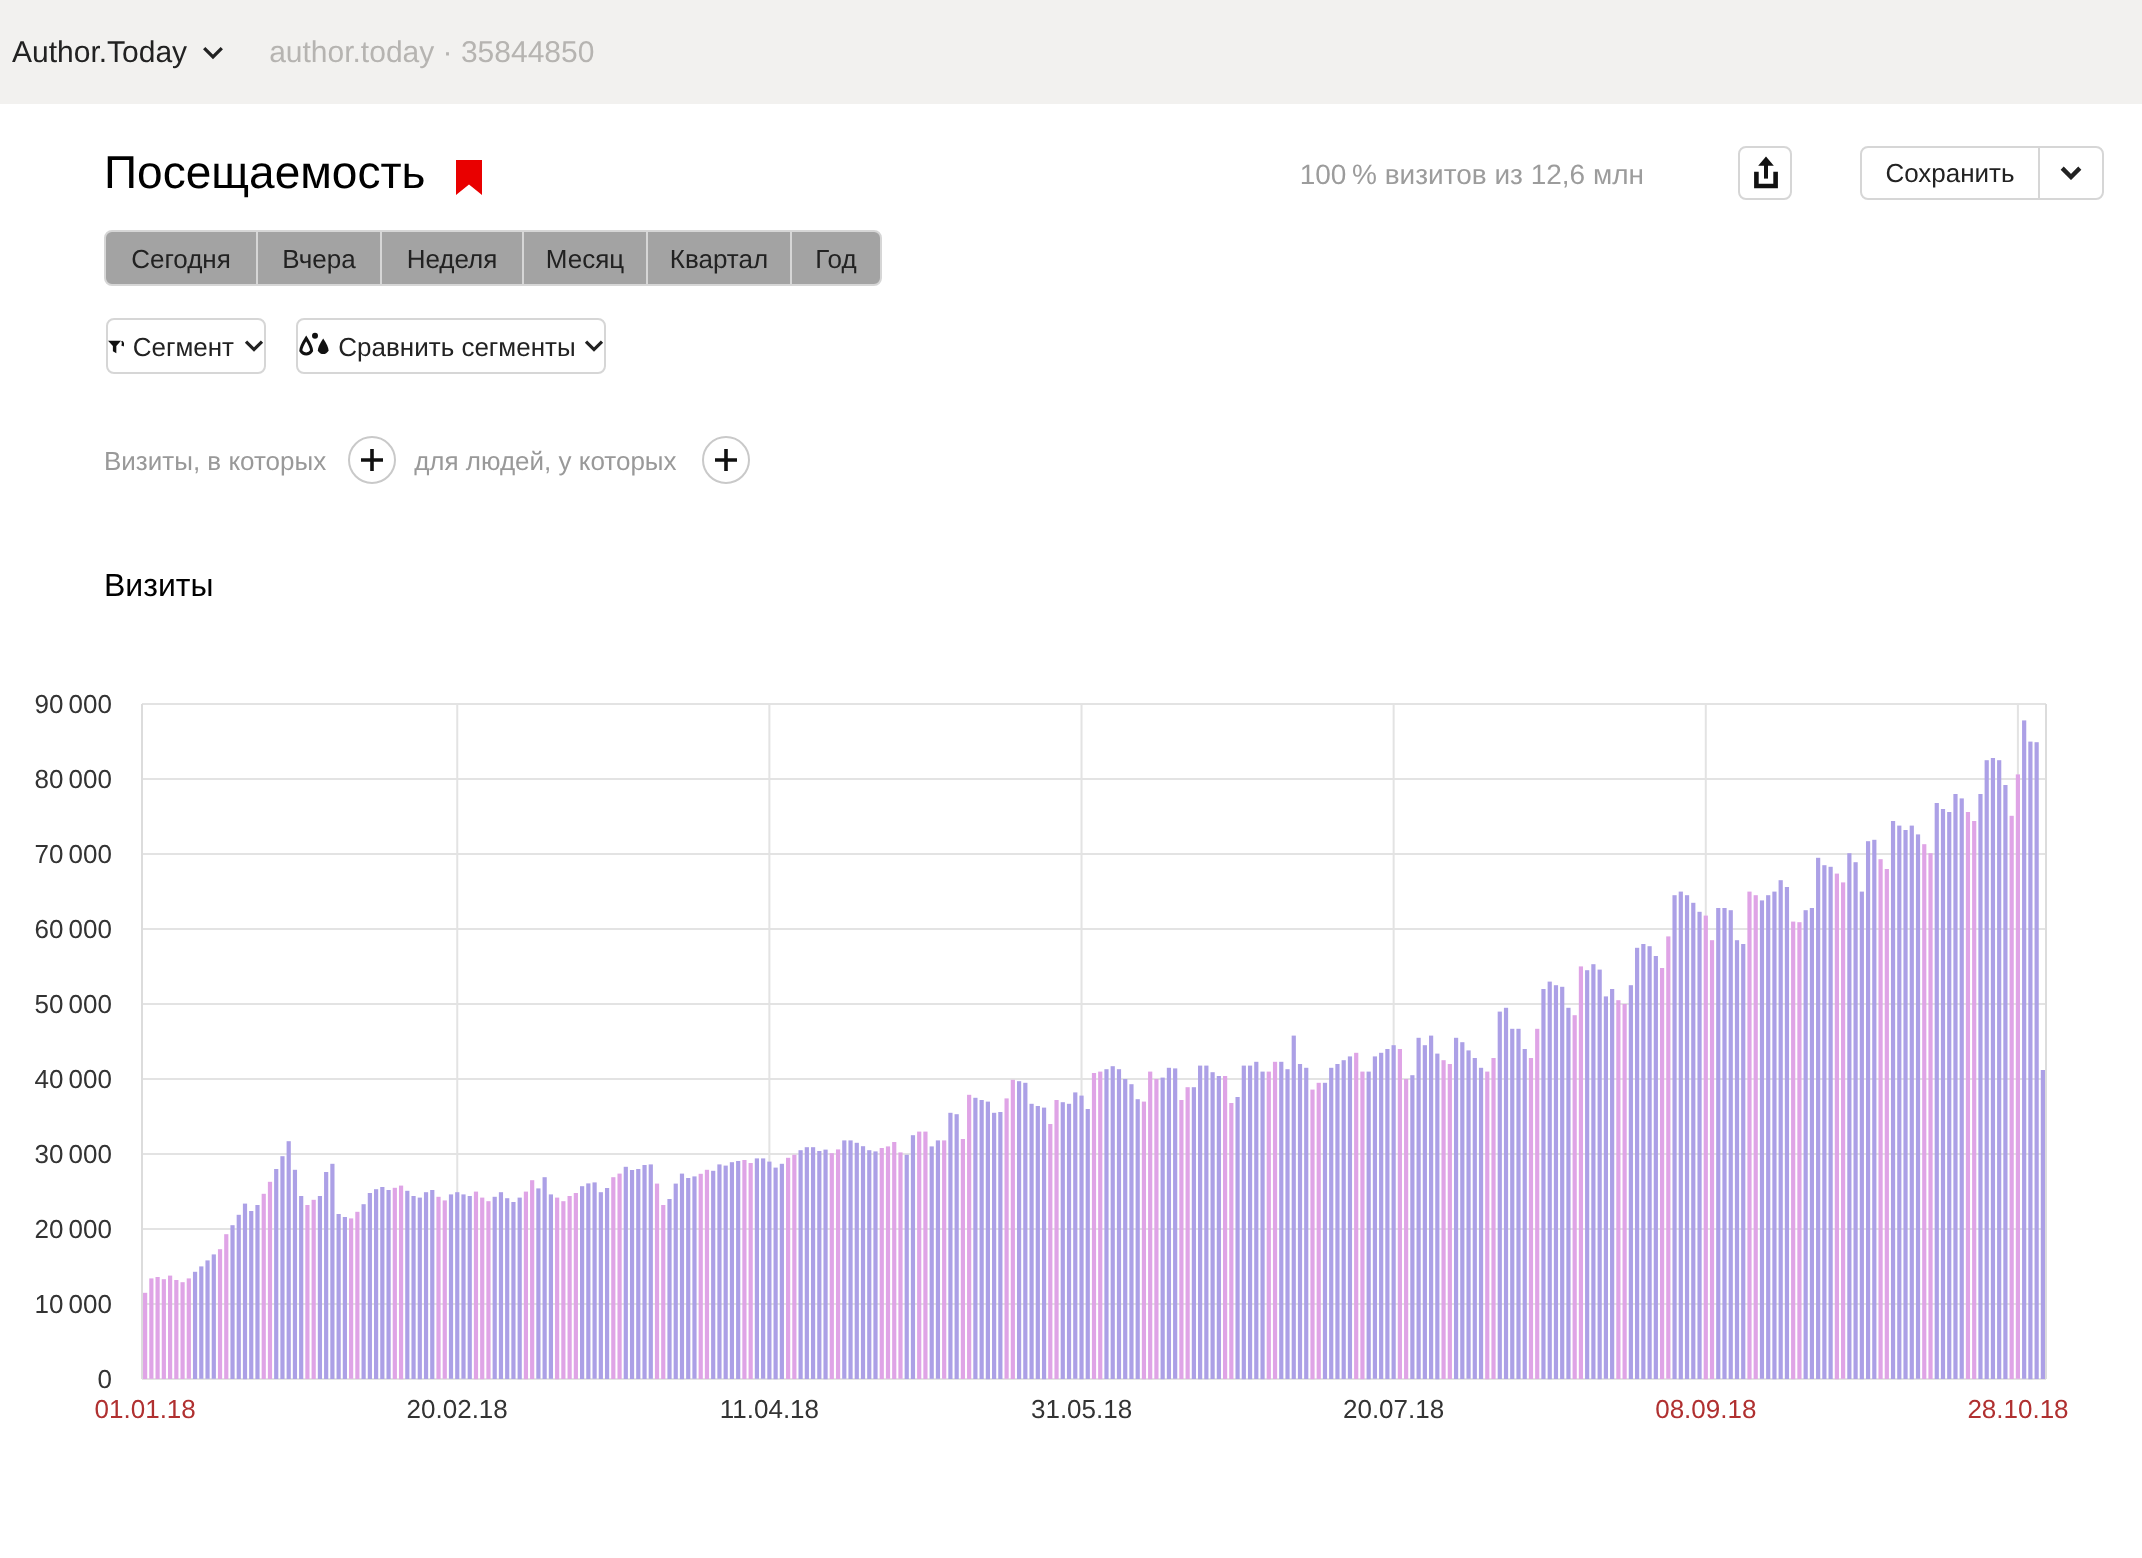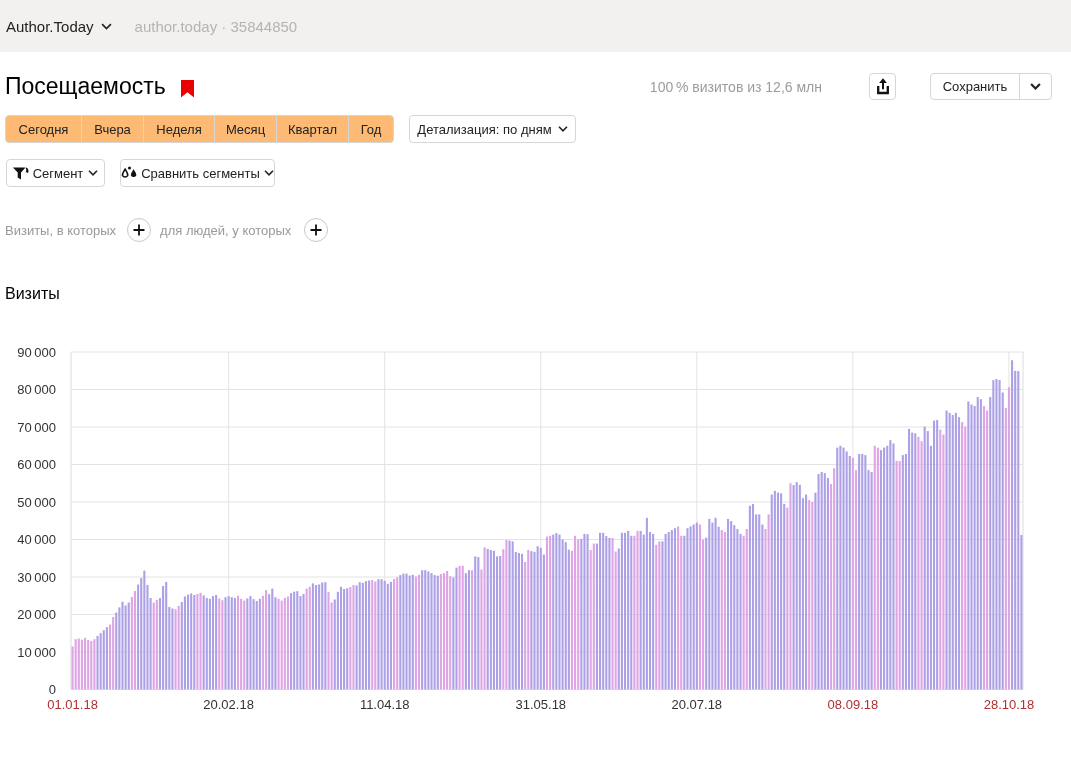--- a/index.html
+++ b/index.html
@@ -1,29 +1,29 @@
 <!DOCTYPE html>
 <html><head><meta charset="utf-8"><style>
 * { margin:0; padding:0; box-sizing:border-box; }
 html,body { width:1071px; height:779px; background:#fff;
   font-family:"Liberation Sans", sans-serif; position:relative; overflow:hidden; }
-.abs { position:absolute; }
+.abs { position:absolute;padding-left:47px; }
 .topbar { left:0; top:0; width:1071px; height:52px; background:#f2f1ef; }
 .tb-in { position:absolute; left:6px; top:0; height:52px; display:flex; align-items:center; }
 .tb-name { font-size:15px; color:#222; }
 .tb-grey { font-size:15px; color:#b6b4b1; }
 .title { left:5px; top:73px; font-size:23px; color:#000; font-weight:400; white-space:nowrap;text-align:right; }
 .hdr-right { right:19px; top:73px; height:27px; display:flex; align-items:center;gap:24px; }
 .grey14 { font-size:14px; color:#9c9c9c; white-space:nowrap; }
 .btn { display:inline-flex; align-items:center; justify-content:center; background:#fff;
   border:1px solid #d6d6d6; border-radius:4px; height:28px; font-size:13px; color:#222;
   white-space:nowrap; }
 .iconbtn { width:27px; height:27px; }
 .savebtn { padding:0; overflow:hidden; height:27px; }
-.seg { display:flex; height:28px; border:1px solid #d6d6d6; border-radius:4px; background:#fdba74; }
+.seg { display:flex; height:28px; border:1px solid #d6d6d6; border-radius:4px; background:#a3a3a3; }
 .seg > div { display:flex; align-items:center; justify-content:center; font-size:13px; color:#222;
   border-left:1px solid #d6d6d6; }
 .seg > div:first-child { border-left:none; }
 .row1 { left:5px; top:115px; display:flex; }
 .row2 { left:6px; top:159px; display:flex; }
 .row3 { left:5px; top:218px; height:24px; display:flex; align-items:center; }
 .plusc { width:24px; height:24px; border-radius:50%; border:1px solid #c9c9c9; background:#fff;
   display:inline-flex; align-items:center; justify-content:center; }
 .g13 { font-size:13px; color:#999; white-space:nowrap; }
 .h2 { left:5px; top:285px; font-size:16px; color:#000; }
@@ -67,29 +67,24 @@
 
 <div class="abs row1">
   <div class="seg">
     <div style="width:75px">Сегодня</div>
     <div style="width:62px">Вчера</div>
     <div style="width:71px">Неделя</div>
     <div style="width:62px">Месяц</div>
     <div style="width:72px">Квартал</div>
     <div style="width:45px">Год</div>
   </div>
-  <span class="btn" style="margin-left:15px;width:167px">Детализация: по дням<span style="margin-left:6px;display:flex">
-        <svg width="10" height="6" viewBox="0 0 10 6" style="display:block">
-          <polyline points="1,0.8 5,4.8 9,0.8" fill="none" stroke="#222" stroke-width="1.6"></polyline>
-        </svg>
-      </span></span>
 </div>
 
 <div class="abs row2">
-  <span class="btn" style="width:99px">
+  <span class="btn" style="width:80px">
       <svg width="16" height="13" viewBox="0 0 16 13">
         <polygon points="0,0.5 12.5,0.5 8,5.5 8,12.5 4.7,10.6 4.7,5.5" fill="#111"></polygon>
         <path d="M13.5 0.5 C15.4 1.5 15.9 3.4 15.1 5.9 L12.8 5.1 C13.5 3.4 13.5 2.0 12.6 1.2 Z" fill="#111"></path>
       </svg>
       <span style="margin-left:4px">Сегмент</span>
       <span style="margin-left:5px;display:flex">
         <svg width="10" height="6" viewBox="0 0 10 6" style="display:block">
           <polyline points="1,0.8 5,4.8 9,0.8" fill="none" stroke="#222" stroke-width="1.6"></polyline>
         </svg>
       </span>

